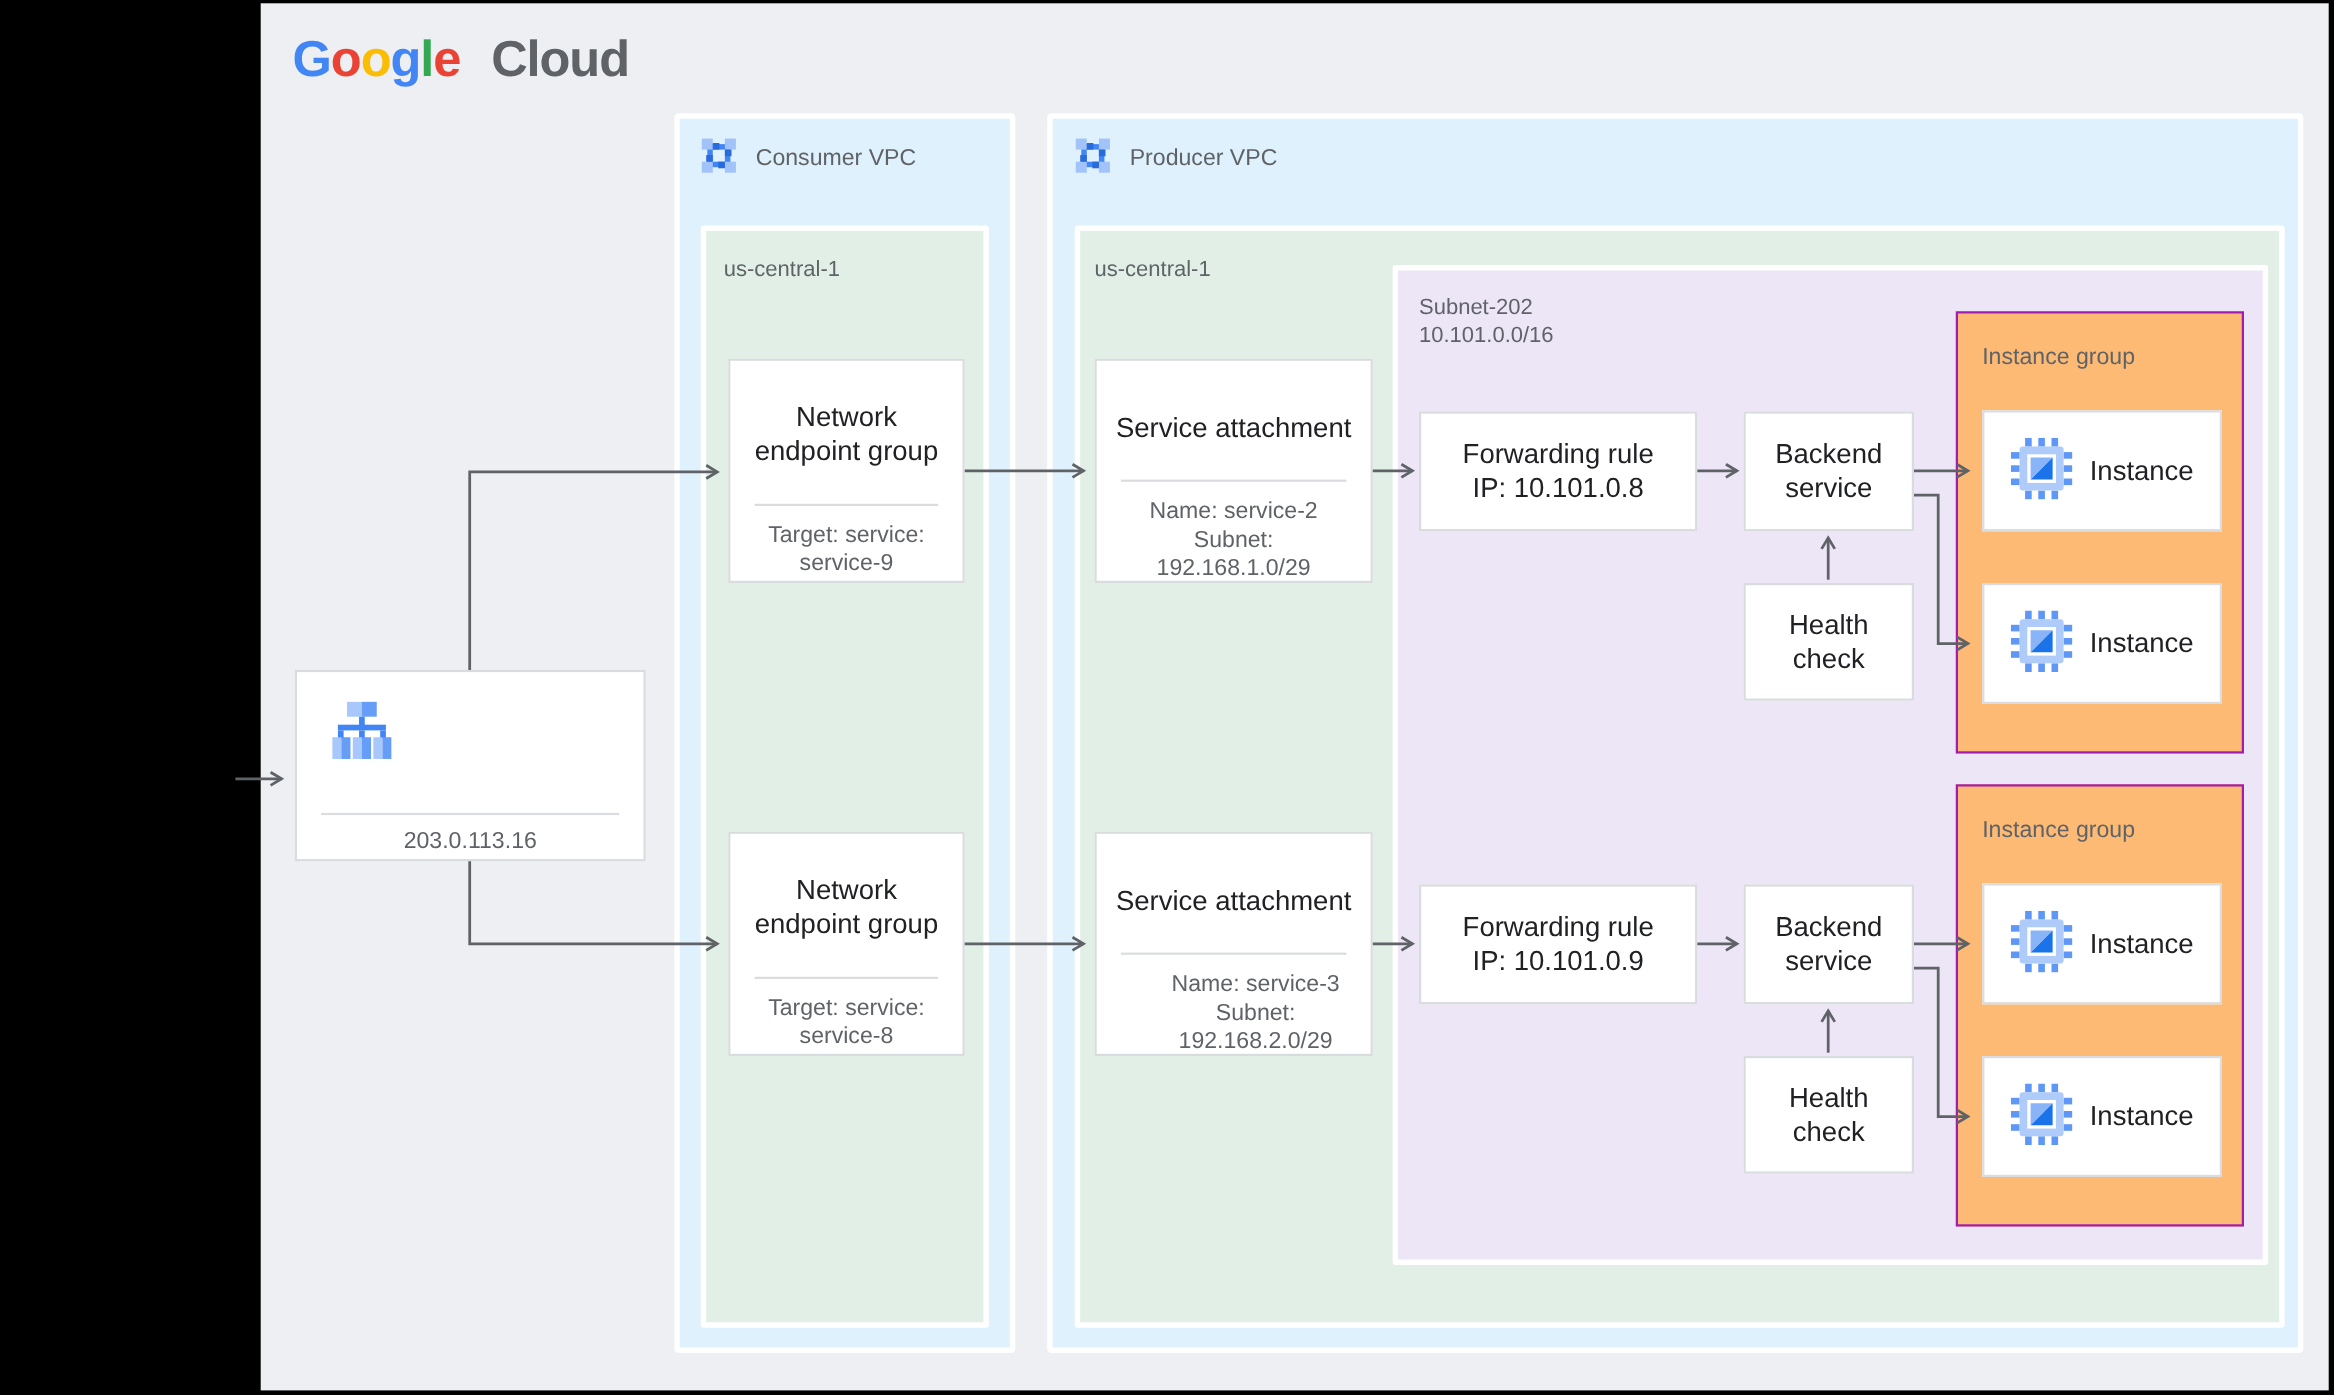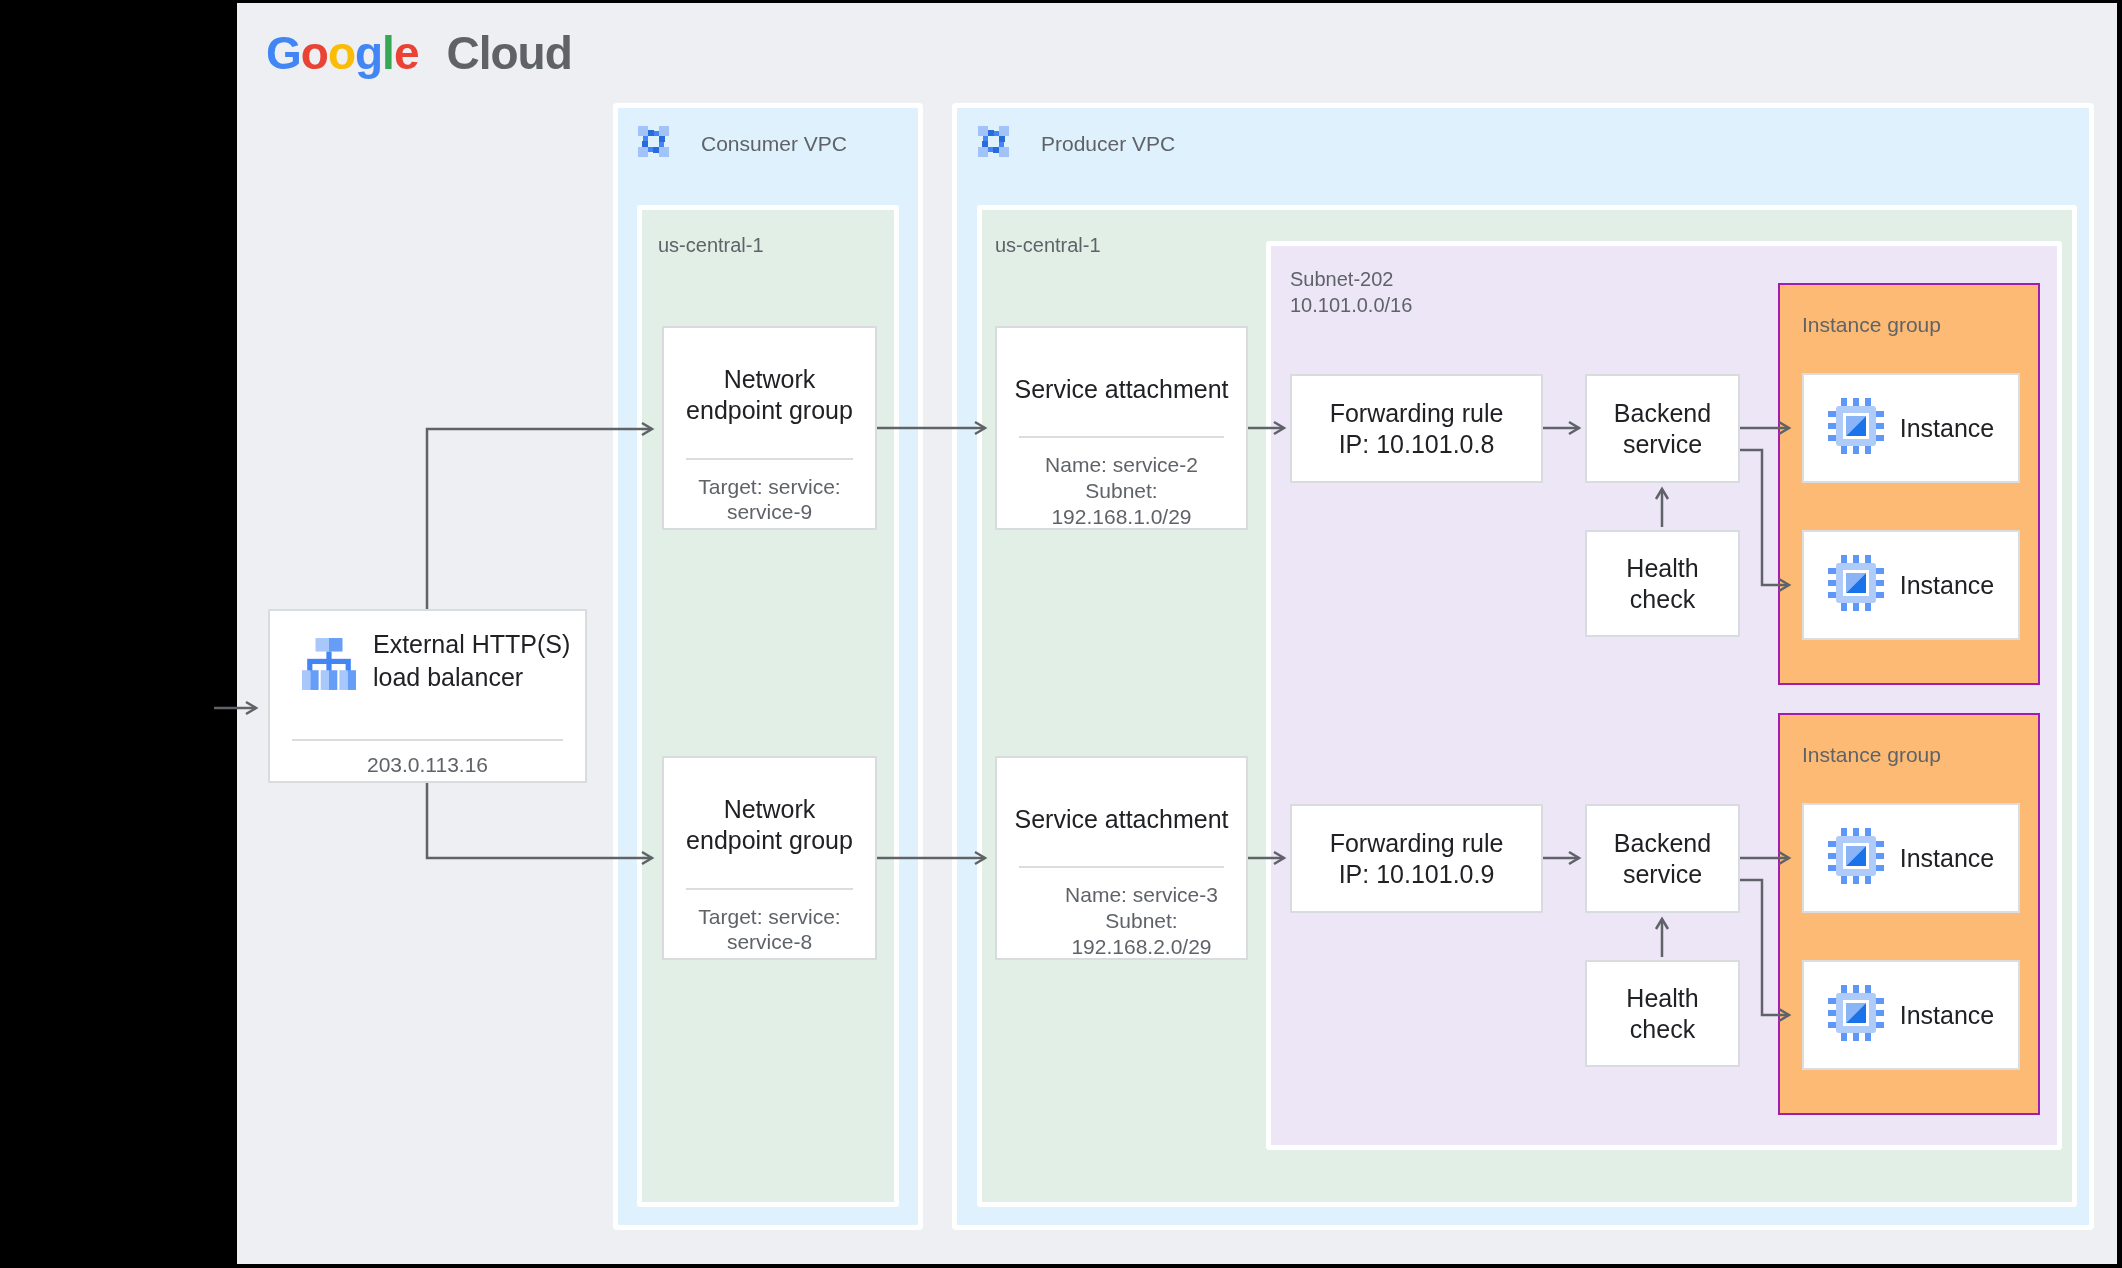--- a/index.html
+++ b/index.html
@@ -9,21 +9,21 @@
 
   
   .logo{position:absolute;left:266px;top:26px;font-size:46px;font-weight:bold;letter-spacing:-1px;}
   .logo .suffix{color:#5F6368;margin-left:28px;}
 
   
   .vpc{position:absolute;background:#DFF1FC;border:5px solid #fff;border-radius:4px;box-sizing:border-box;}
   .region{position:absolute;background:#E1EFE6;border:5px solid #fff;border-radius:3px;box-sizing:border-box;}
   .subnet{position:absolute;left:1266px;top:241px;width:796px;height:909px;background:#ECE6F6;
           border:5px solid #fff;border-radius:3px;box-sizing:border-box;}
-  .vpc-header{position:absolute;display:flex;align-items:center;gap:29px;text-align:right;}
+  .vpc-header{position:absolute;display:flex;align-items:center;gap:15px;text-align:right;}
   .vpc-header .lbl{font-size:21px;color:#5F6368;}
   .region-lbl{position:absolute;font-size:20px;color:#5F6368;}
   .subnet-lbl{position:absolute;left:1290px;top:266px;font-size:20px;line-height:26px;color:#5F6368;}
 
   
   .card{position:absolute;background:#fff;border:2px solid #D9DCDE;box-sizing:border-box;}
   .card-title{font-size:25px;line-height:31px;color:#202124;text-align:center;}
   .card-sub{font-size:21px;line-height:25px;color:#5F6368;text-align:center;}
   .divider{position:absolute;left:22px;right:22px;border-top:2px solid #DADCE0;}
   .abs{position:absolute;left:0;right:0;}
@@ -123,24 +123,20 @@
           <rect x="23.5" y="26" width="5" height="7" fill="#4285F4"></rect>
           <rect x="42" y="26" width="5" height="7" fill="#4285F4"></rect>
         <rect x="0" y="32" width="8" height="19" fill="#A8C7FA"></rect>
           <rect x="8" y="32" width="8" height="19" fill="#669DF6"></rect>
         <rect x="18" y="32" width="8" height="19" fill="#A8C7FA"></rect>
           <rect x="26" y="32" width="8" height="19" fill="#669DF6"></rect>
         <rect x="36" y="32" width="8" height="19" fill="#A8C7FA"></rect>
           <rect x="44" y="32" width="8" height="19" fill="#669DF6"></rect>
       </svg>
     </span>
-    <div class="lb-title">
-      <div>External HTTP(S)</div>
-      <div>load balancer</div>
-    </div>
     <div class="divider" style="top:128px;"></div>
     <div class="lb-ip">203.0.113.16</div>
   </div>
 
   <div class="card" style="left:662px;top:326px;width:215px;height:204px;">
     <div class="abs card-title" style="top:36px;">
       <div>Network</div>
       <div>endpoint group</div>
     </div>
     <div class="divider" style="top:130px;"></div>

